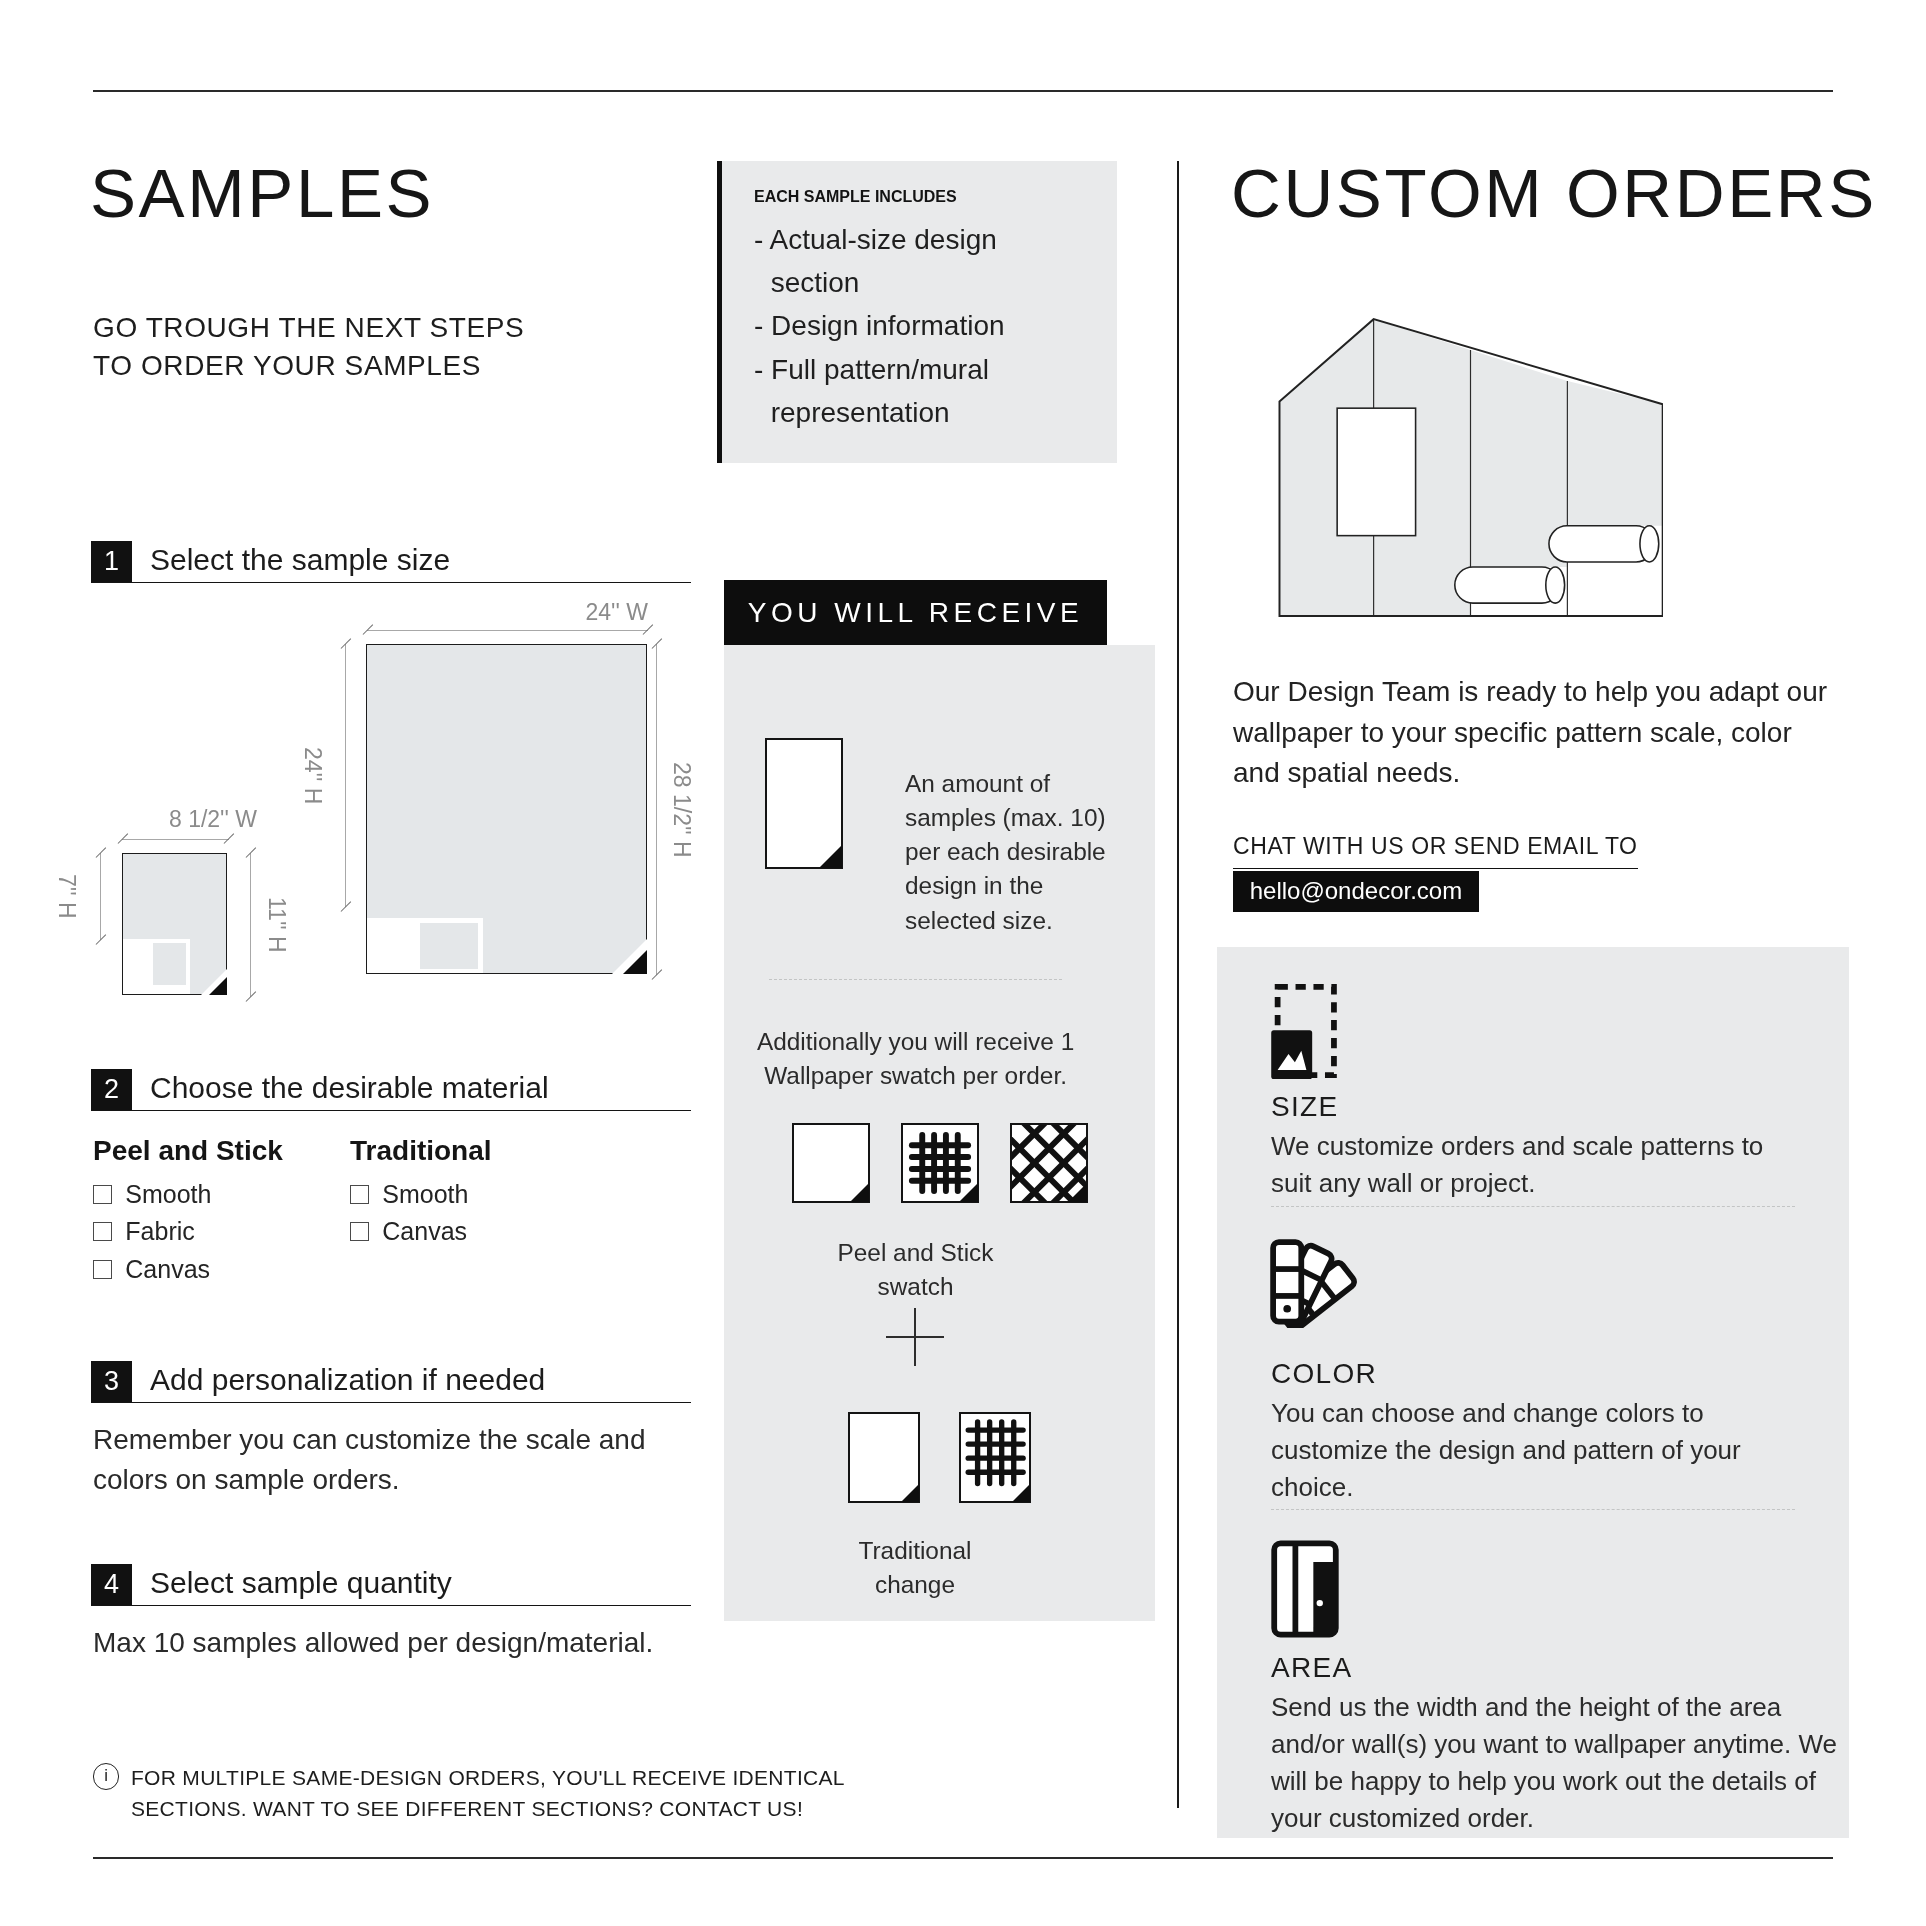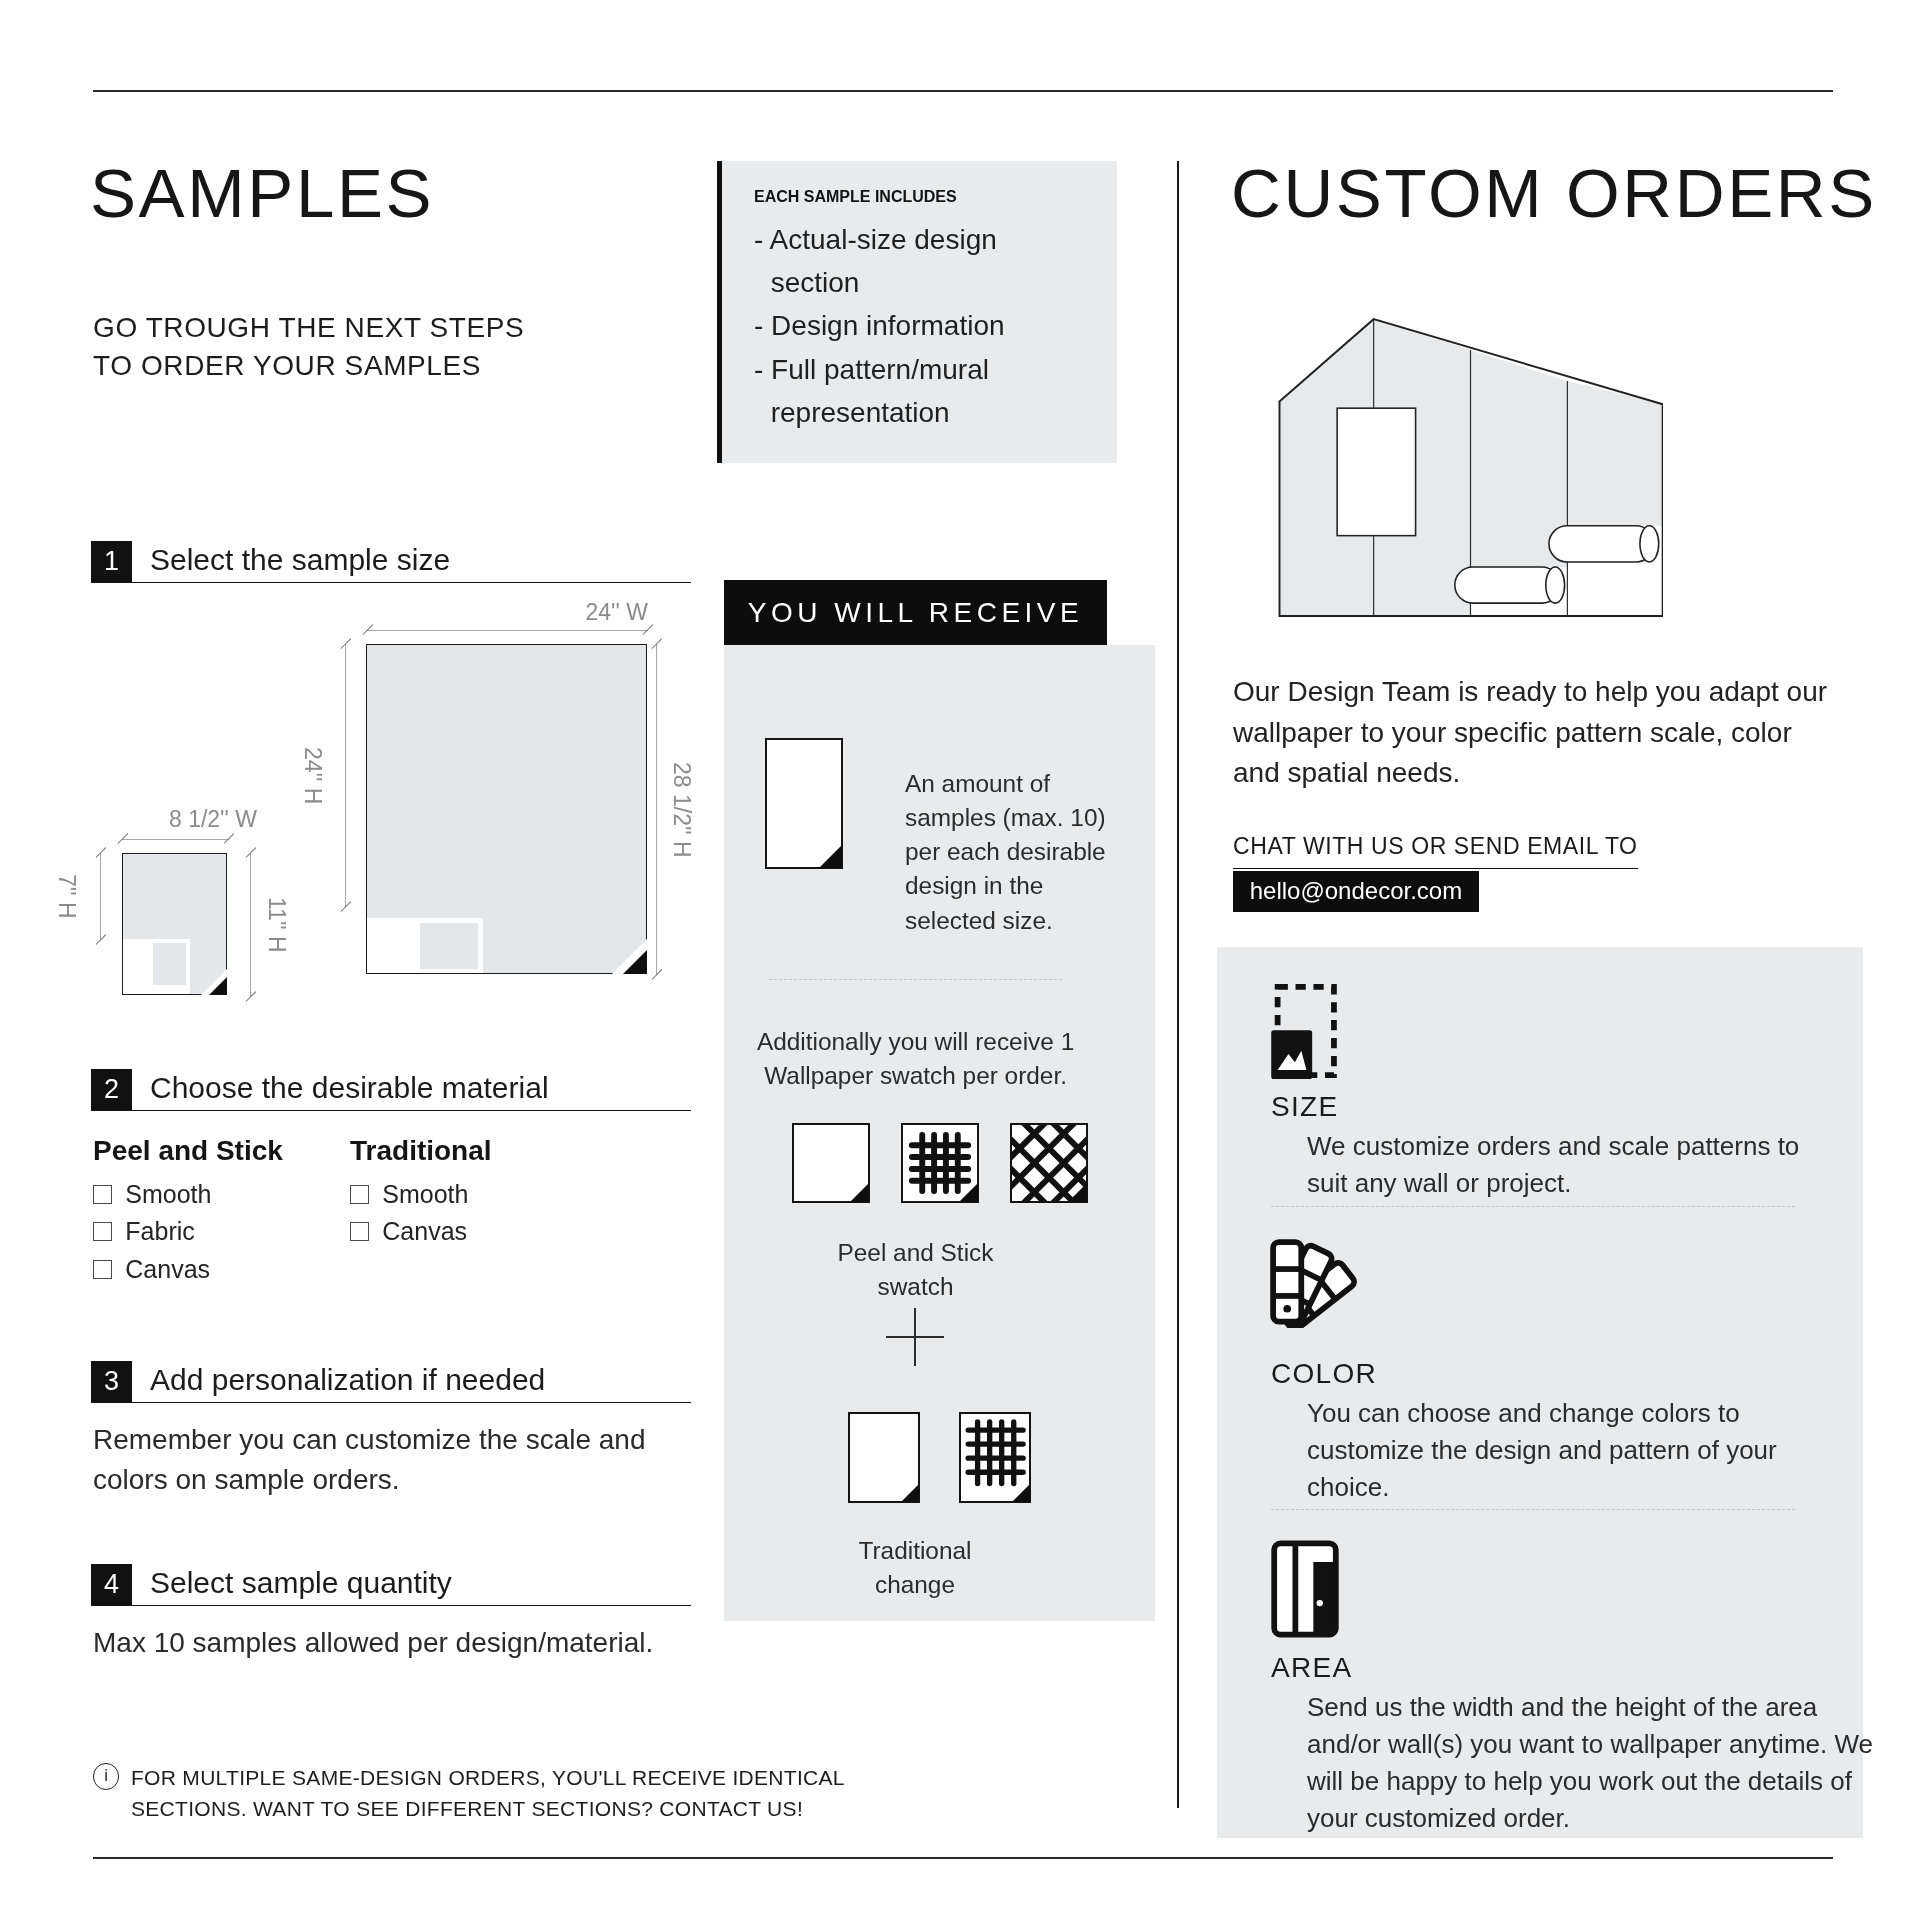--- a/index.html
+++ b/index.html
@@ -54,23 +54,23 @@
   .swatch svg{position:absolute;left:0;top:0;width:100%;height:100%;}
   .plus-icon{position:absolute;width:58px;height:58px;}
   .plus-icon::before{content:"";position:absolute;left:0;top:28px;width:58px;height:1.9px;background:#2d2d2d;}
   .plus-icon::after{content:"";position:absolute;left:28px;top:0;width:1.9px;height:58px;background:#2d2d2d;}
 
   
   .intro-text{position:absolute;font-size:28px;line-height:1.45;color:#222;}
   .chat-label{position:absolute;font-size:23px;letter-spacing:0.6px;color:#1a1a1a;border-bottom:1.9px solid #111;
               padding-bottom:7.7px;white-space:nowrap;}
   .email-box{position:absolute;background:#0d0d0d;color:#fff;font-size:24px;padding:6.4px 16.7px;white-space:nowrap;}
-  .right-panel{position:absolute;left:1217px;top:947px;width:632px;height:891px;background:#e9eaeb;padding-left:14px;}
+  .right-panel{position:absolute;left:1217px;top:947px;width:632px;height:891px;background:#e9eaeb;}
   .sec-heading{position:absolute;font-size:28px;letter-spacing:1.3px;color:#1b1b1b;}
-  .sec-body{position:absolute;font-size:26px;line-height:1.42;color:#2b2b2b;margin-left:36px;}
+  .sec-body{position:absolute;font-size:26px;line-height:1.42;color:#2b2b2b;}
 
   .note-row{position:absolute;left:93px;top:1762px;display:flex;gap:11.6px;align-items:flex-start;}
   .info-icon{width:24.4px;height:24.4px;border:1.9px solid #222;border-radius:50%;display:flex;align-items:center;
              justify-content:center;font-size:16.7px;color:#222;flex:0 0 auto;margin-top:1.3px;}
   .note-text{width:796px;font-size:21px;line-height:1.48;letter-spacing:0.3px;color:#1d1d1d;}
 </style>
 </head>
 <body>
 
 <div id="canvas">

